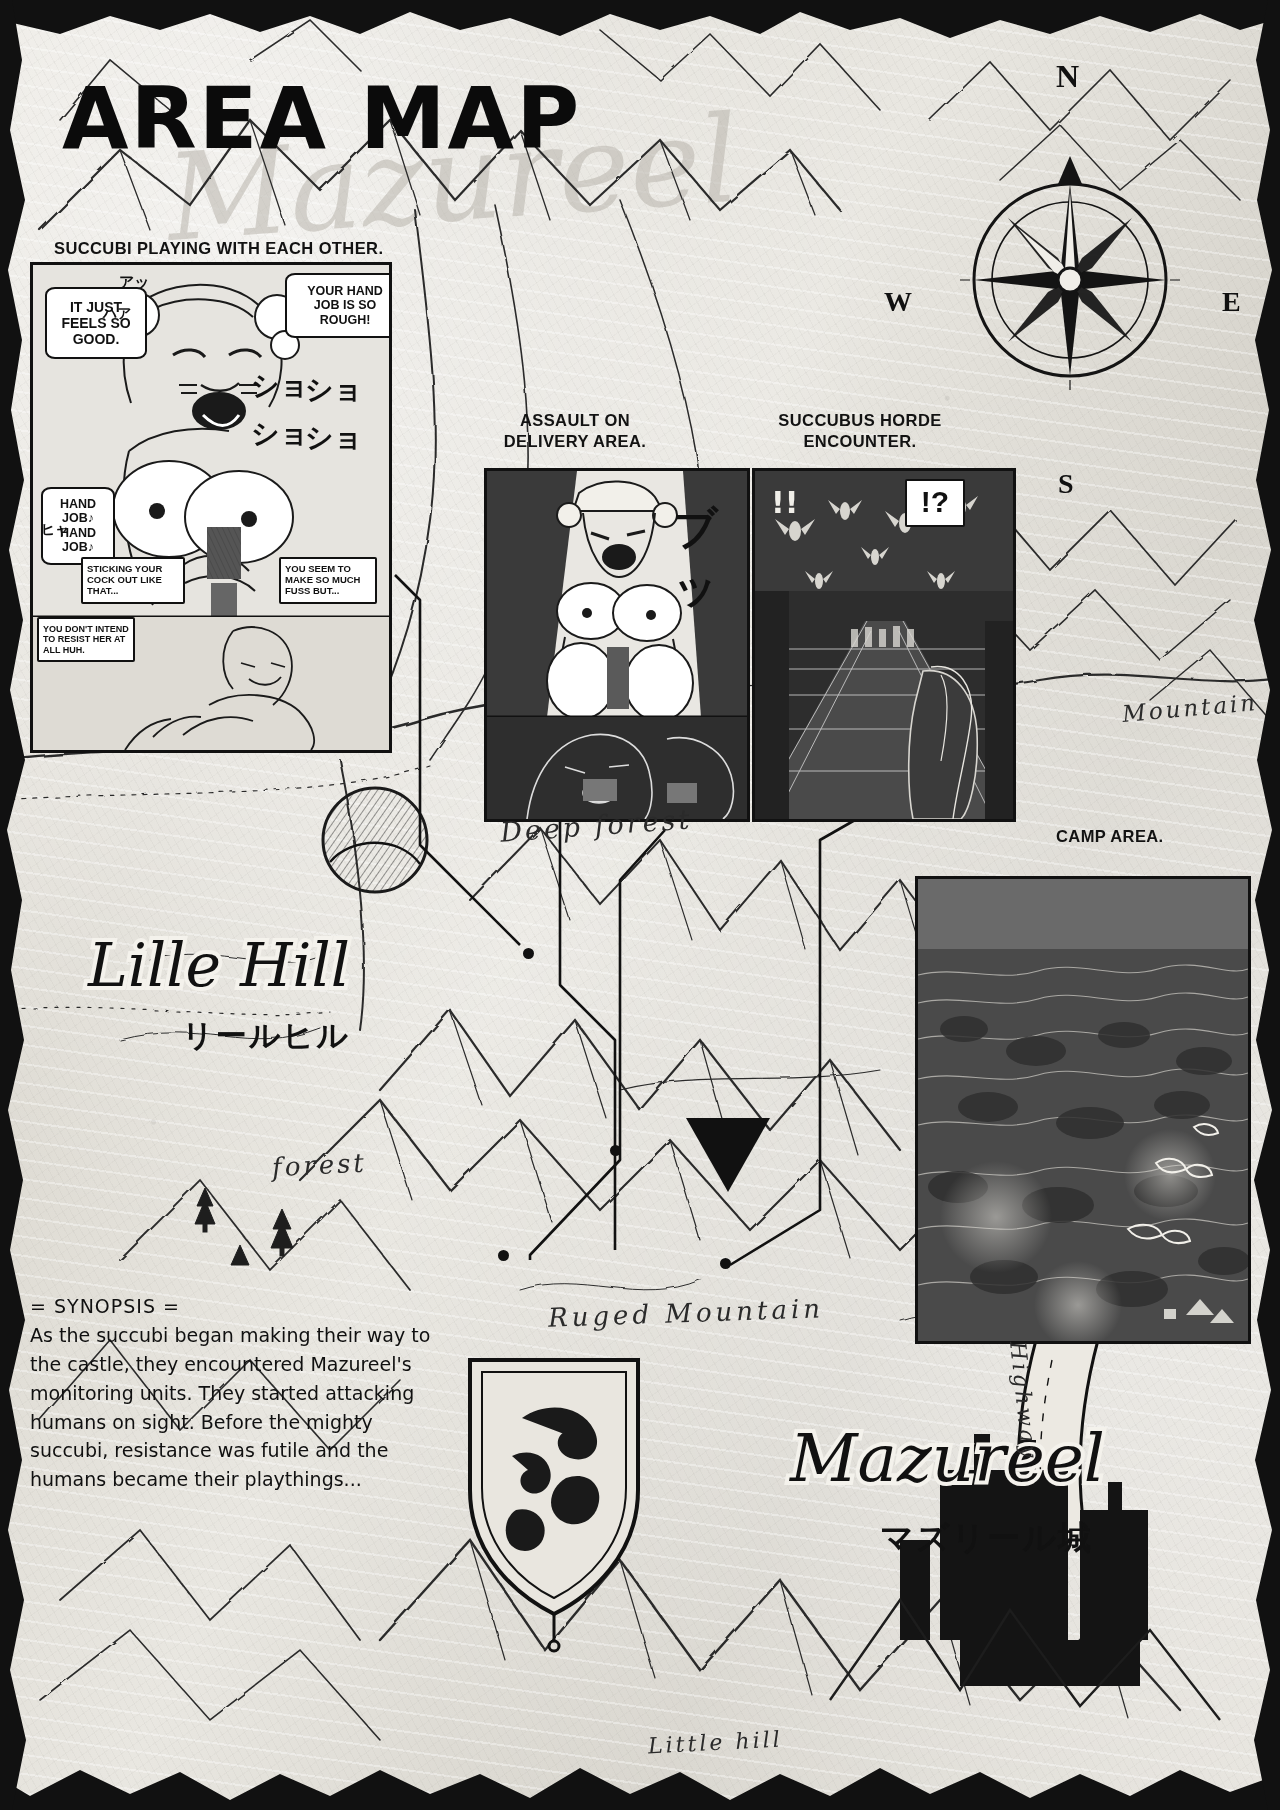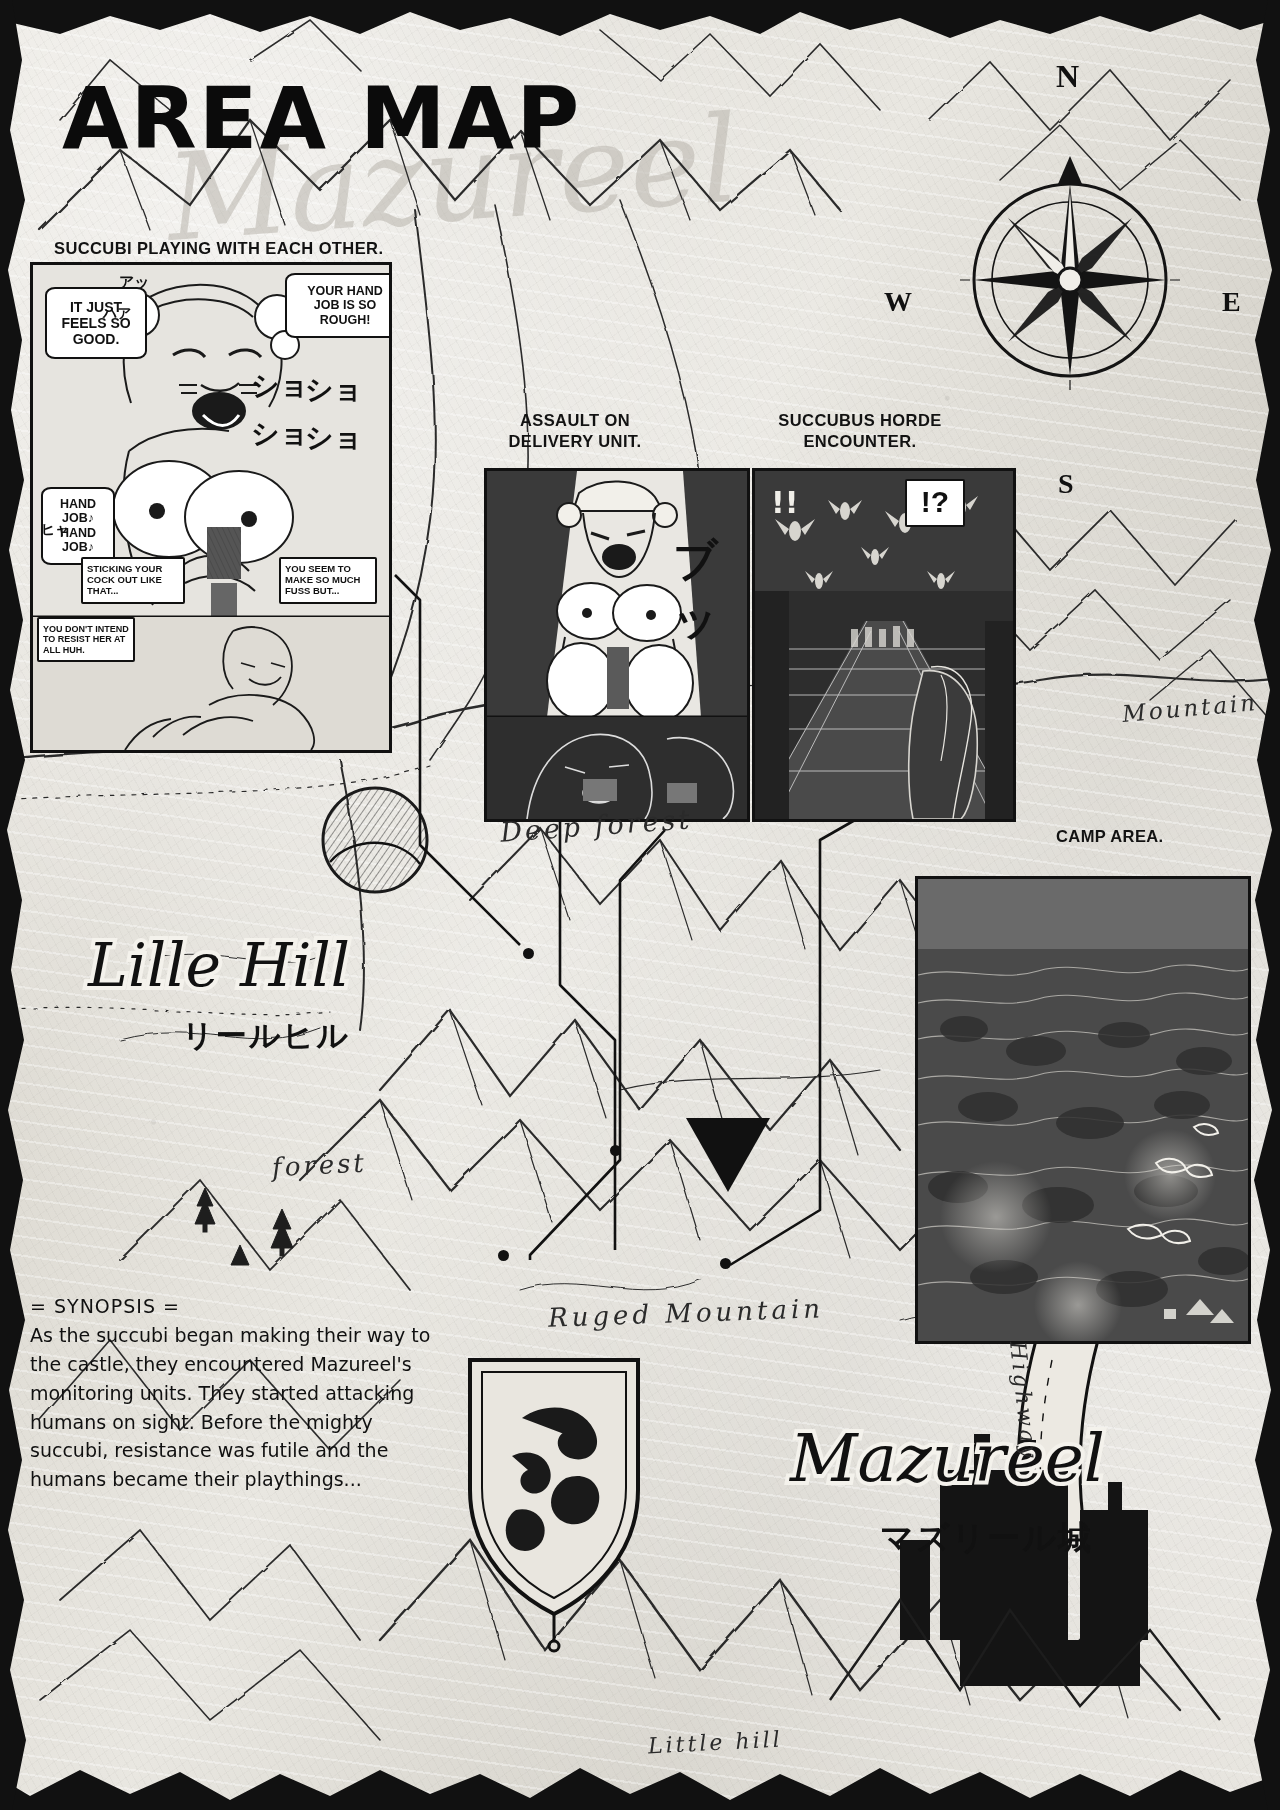--- a/index.html
+++ b/index.html
@@ -313,21 +313,21 @@
     <div class="sfx" style="left:218px;top:102px;font-size:28px;">ショ</div>
     <div class="sfx" style="left:272px;top:106px;font-size:28px;">ショ</div>
     <div class="sfx" style="left:218px;top:150px;font-size:28px;">ショ</div>
     <div class="sfx" style="left:272px;top:154px;font-size:28px;">ショ</div>
     <div class="sfx" style="left:86px;top:8px;font-size:15px;">アッ</div>
     <div class="sfx" style="left:70px;top:40px;font-size:14px;text-align:center;">ハア</div>
     <div class="sfx" style="left:8px;top:256px;font-size:14px;">ヒャ</div>
   </div>
 
   <div class="cap" style="left:470px;top:410px;width:210px;white-space:pre-line;">ASSAULT ON
-DELIVERY UNIT.</div>
+DELIVERY AREA.</div>
 
   <div class="panel" style="left:484px;top:468px;width:260px;height:348px;">
     <svg class="art" viewBox="0 0 260 348" preserveAspectRatio="none">
       <rect width="260" height="348" fill="#333"></rect>
       <rect x="0" y="0" width="260" height="246" fill="#e9e7e2"></rect>
       <path d="M0 0 L90 0 L60 246 L0 246 Z" fill="#3a3a3a"></path>
       <path d="M196 0 L260 0 L260 246 L214 246 Z" fill="#3a3a3a"></path>
       <g stroke="#1a1a1a" fill="none" stroke-width="2">
 
         <path d="M92 22 C 112 6, 152 6, 168 26 L 176 40 L 86 40 Z" fill="#f2f0ea"></path>
@@ -355,21 +355,21 @@
       <g stroke="#ddd" fill="none" stroke-width="1.6">
         <path d="M40 348 C 46 300, 70 270, 104 264 C 134 260, 156 276, 162 300"></path>
         <path d="M162 300 C 168 322, 164 340, 158 348"></path>
         <path d="M78 296 l20 6 M122 296 l20 -2"></path>
         <ellipse cx="112" cy="322" rx="16" ry="10" fill="#ddd"></ellipse>
         <path d="M180 268 C 208 262, 236 278, 244 304 C 250 324, 244 342, 236 348"></path>
       </g>
       <rect x="96" y="308" width="34" height="22" fill="#777"></rect>
       <rect x="180" y="312" width="30" height="20" fill="#777"></rect>
     </svg>
-    <div class="sfx" style="left:186px;top:28px;font-size:44px;color:#111;margin-top:32px;">ブッ</div>
+    <div class="sfx" style="left:186px;top:28px;font-size:44px;color:#111;">ブッ</div>
   </div>
 
   <div class="cap" style="left:740px;top:410px;width:240px;white-space:pre-line;">SUCCUBUS HORDE
 ENCOUNTER.</div>
 
   <div class="panel" style="left:752px;top:468px;width:258px;height:348px;background:#2a2a2a;">
     <svg class="art" viewBox="0 0 258 348" preserveAspectRatio="none">
       <rect width="258" height="348" fill="#2d2d2d"></rect>
 
       <rect x="0" y="0" width="258" height="120" fill="#3a3a3a"></rect>

